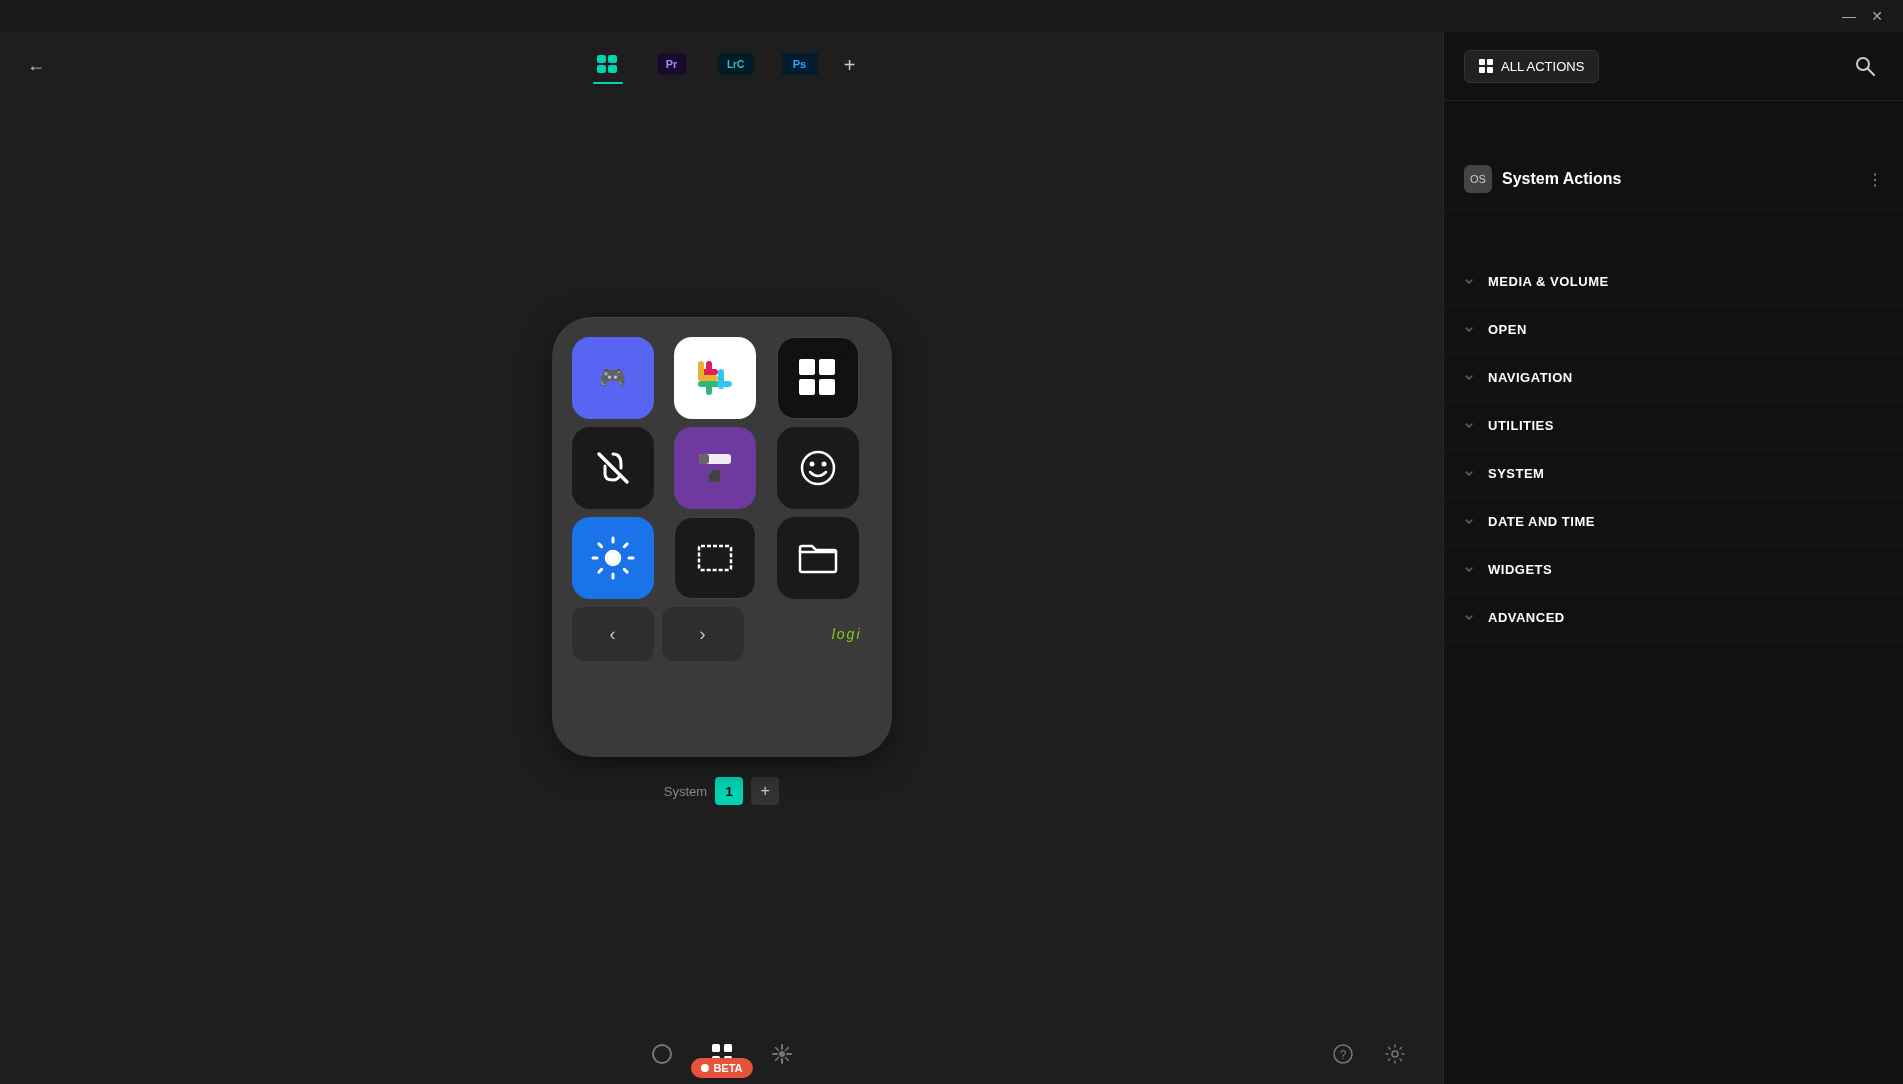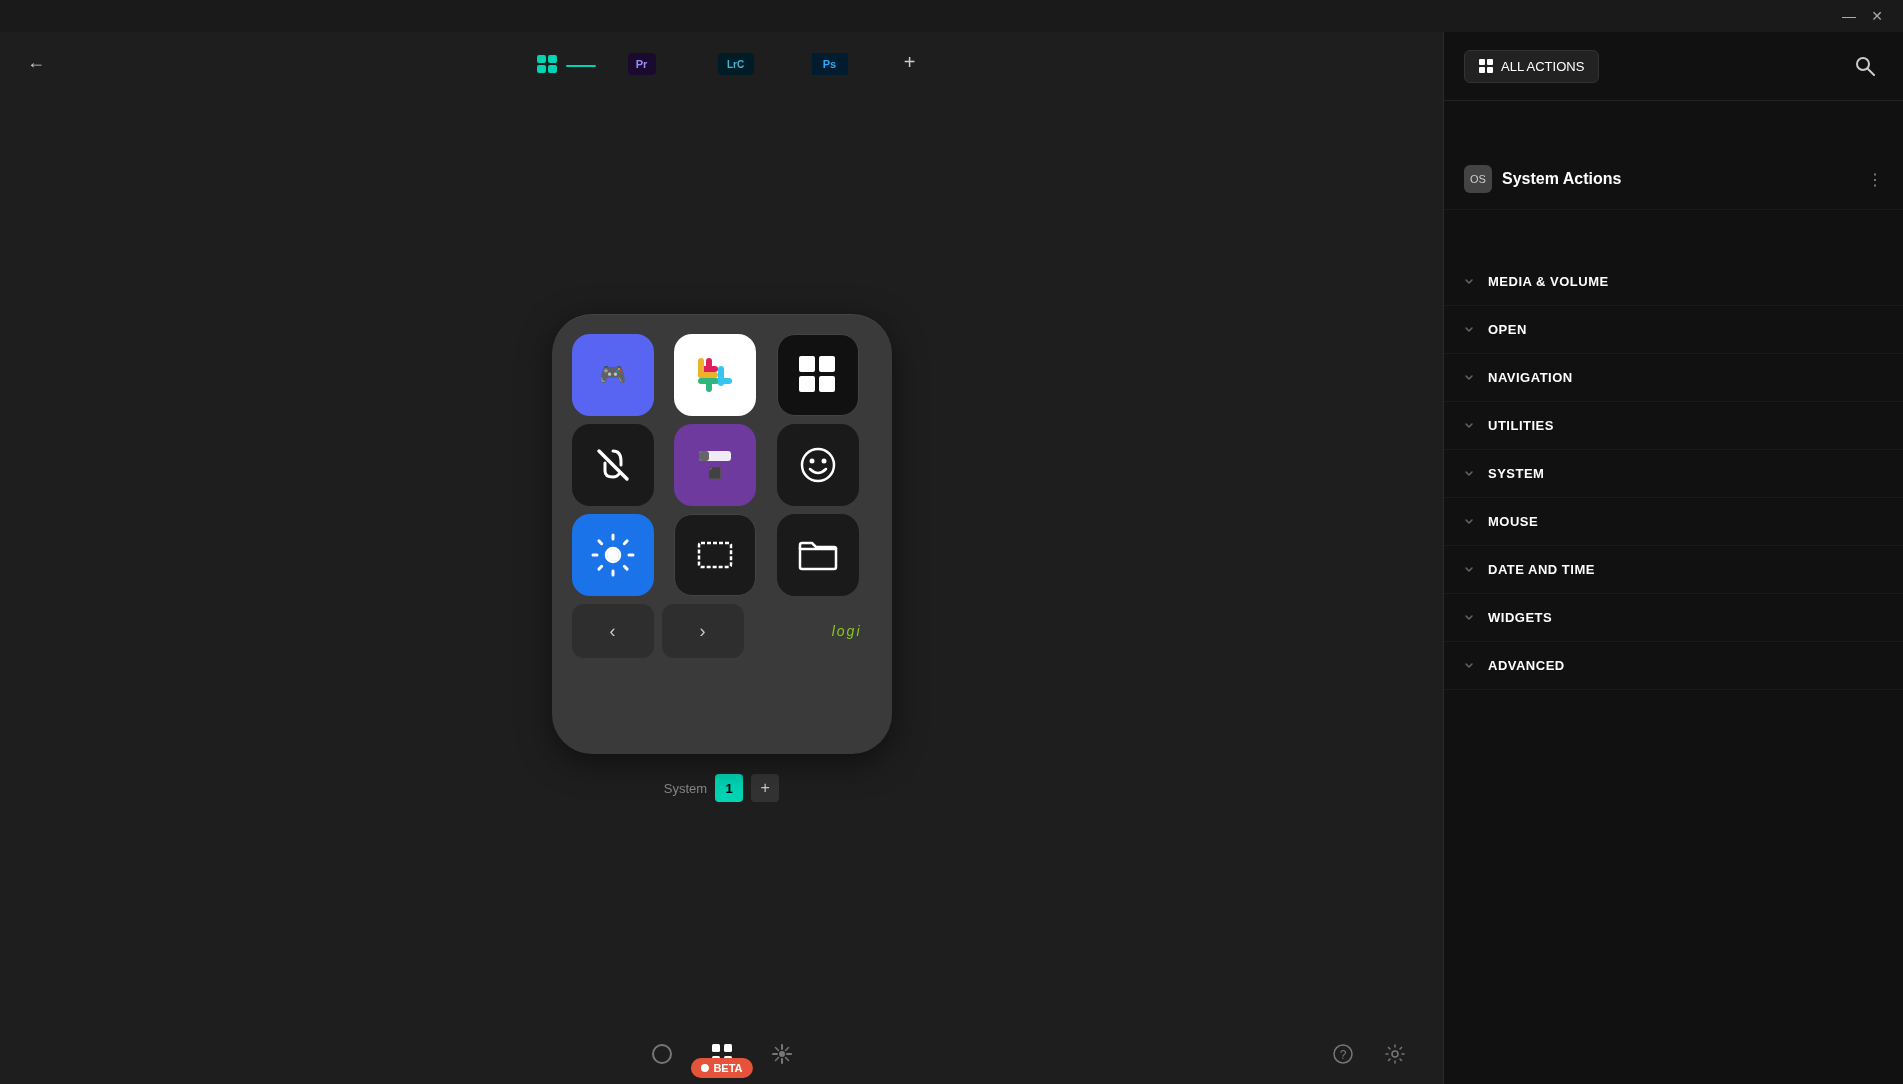--- a/index.html
+++ b/index.html
@@ -74,20 +74,21 @@
       cursor: pointer;
       font-size: 18px;
     }
     .nav-tabs {
       display: flex;
       align-items: center;
       gap: 4px;
     }
     .nav-tab {
       display: flex;
+      flex-direction: column;
       align-items: center;
       padding: 6px 12px 2px;
       cursor: pointer;
       position: relative;
     }
     .nav-tab-icon {
       width: 36px;
       height: 28px;
       display: flex;
       align-items: center;
@@ -722,26 +723,20 @@
         <div class="accordion-item">
           <span class="accordion-chevron"><svg width="10" height="10" viewBox="0 0 10 10">
               <polyline points="2,4 5,7 8,4" stroke="#666" stroke-width="1.5" fill="none" stroke-linecap="round" stroke-linejoin="round"></polyline>
             </svg></span>
           <span class="accordion-label">SYSTEM</span>
         </div>
         <div class="accordion-item">
           <span class="accordion-chevron"><svg width="10" height="10" viewBox="0 0 10 10">
               <polyline points="2,4 5,7 8,4" stroke="#666" stroke-width="1.5" fill="none" stroke-linecap="round" stroke-linejoin="round"></polyline>
             </svg></span>
-          <span class="accordion-label">MOUSE</span>
-        </div>
-        <div class="accordion-item">
-          <span class="accordion-chevron"><svg width="10" height="10" viewBox="0 0 10 10">
-              <polyline points="2,4 5,7 8,4" stroke="#666" stroke-width="1.5" fill="none" stroke-linecap="round" stroke-linejoin="round"></polyline>
-            </svg></span>
           <span class="accordion-label">DATE AND TIME</span>
         </div>
         <div class="accordion-item">
           <span class="accordion-chevron"><svg width="10" height="10" viewBox="0 0 10 10">
               <polyline points="2,4 5,7 8,4" stroke="#666" stroke-width="1.5" fill="none" stroke-linecap="round" stroke-linejoin="round"></polyline>
             </svg></span>
           <span class="accordion-label">WIDGETS</span>
         </div>
         <div class="accordion-item">
           <span class="accordion-chevron"><svg width="10" height="10" viewBox="0 0 10 10">

